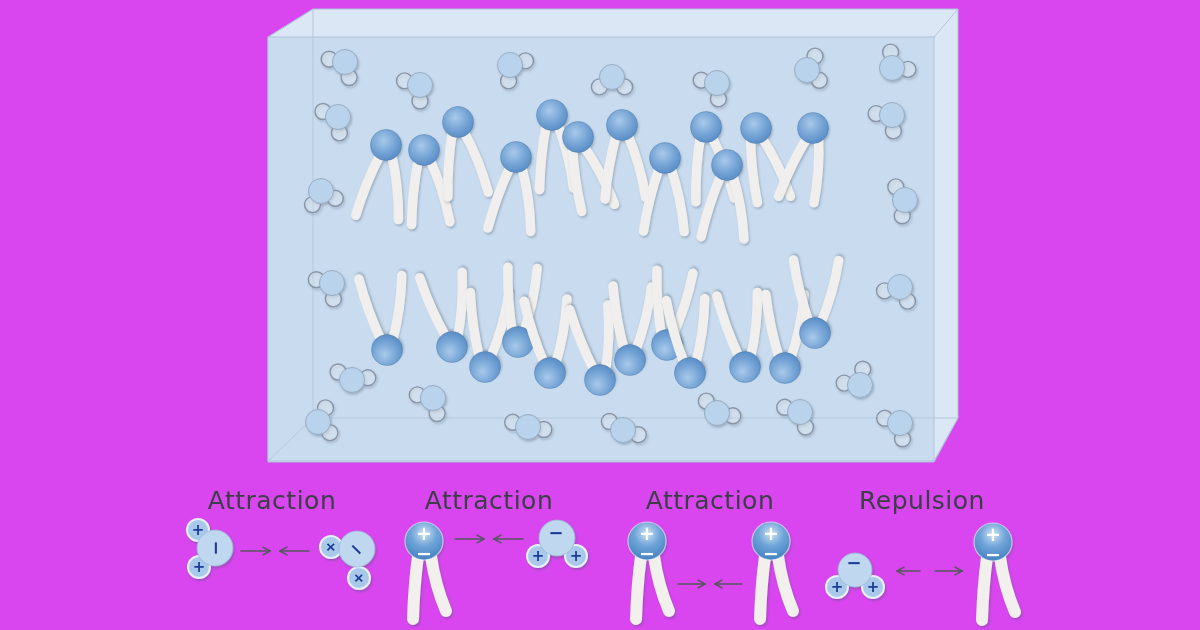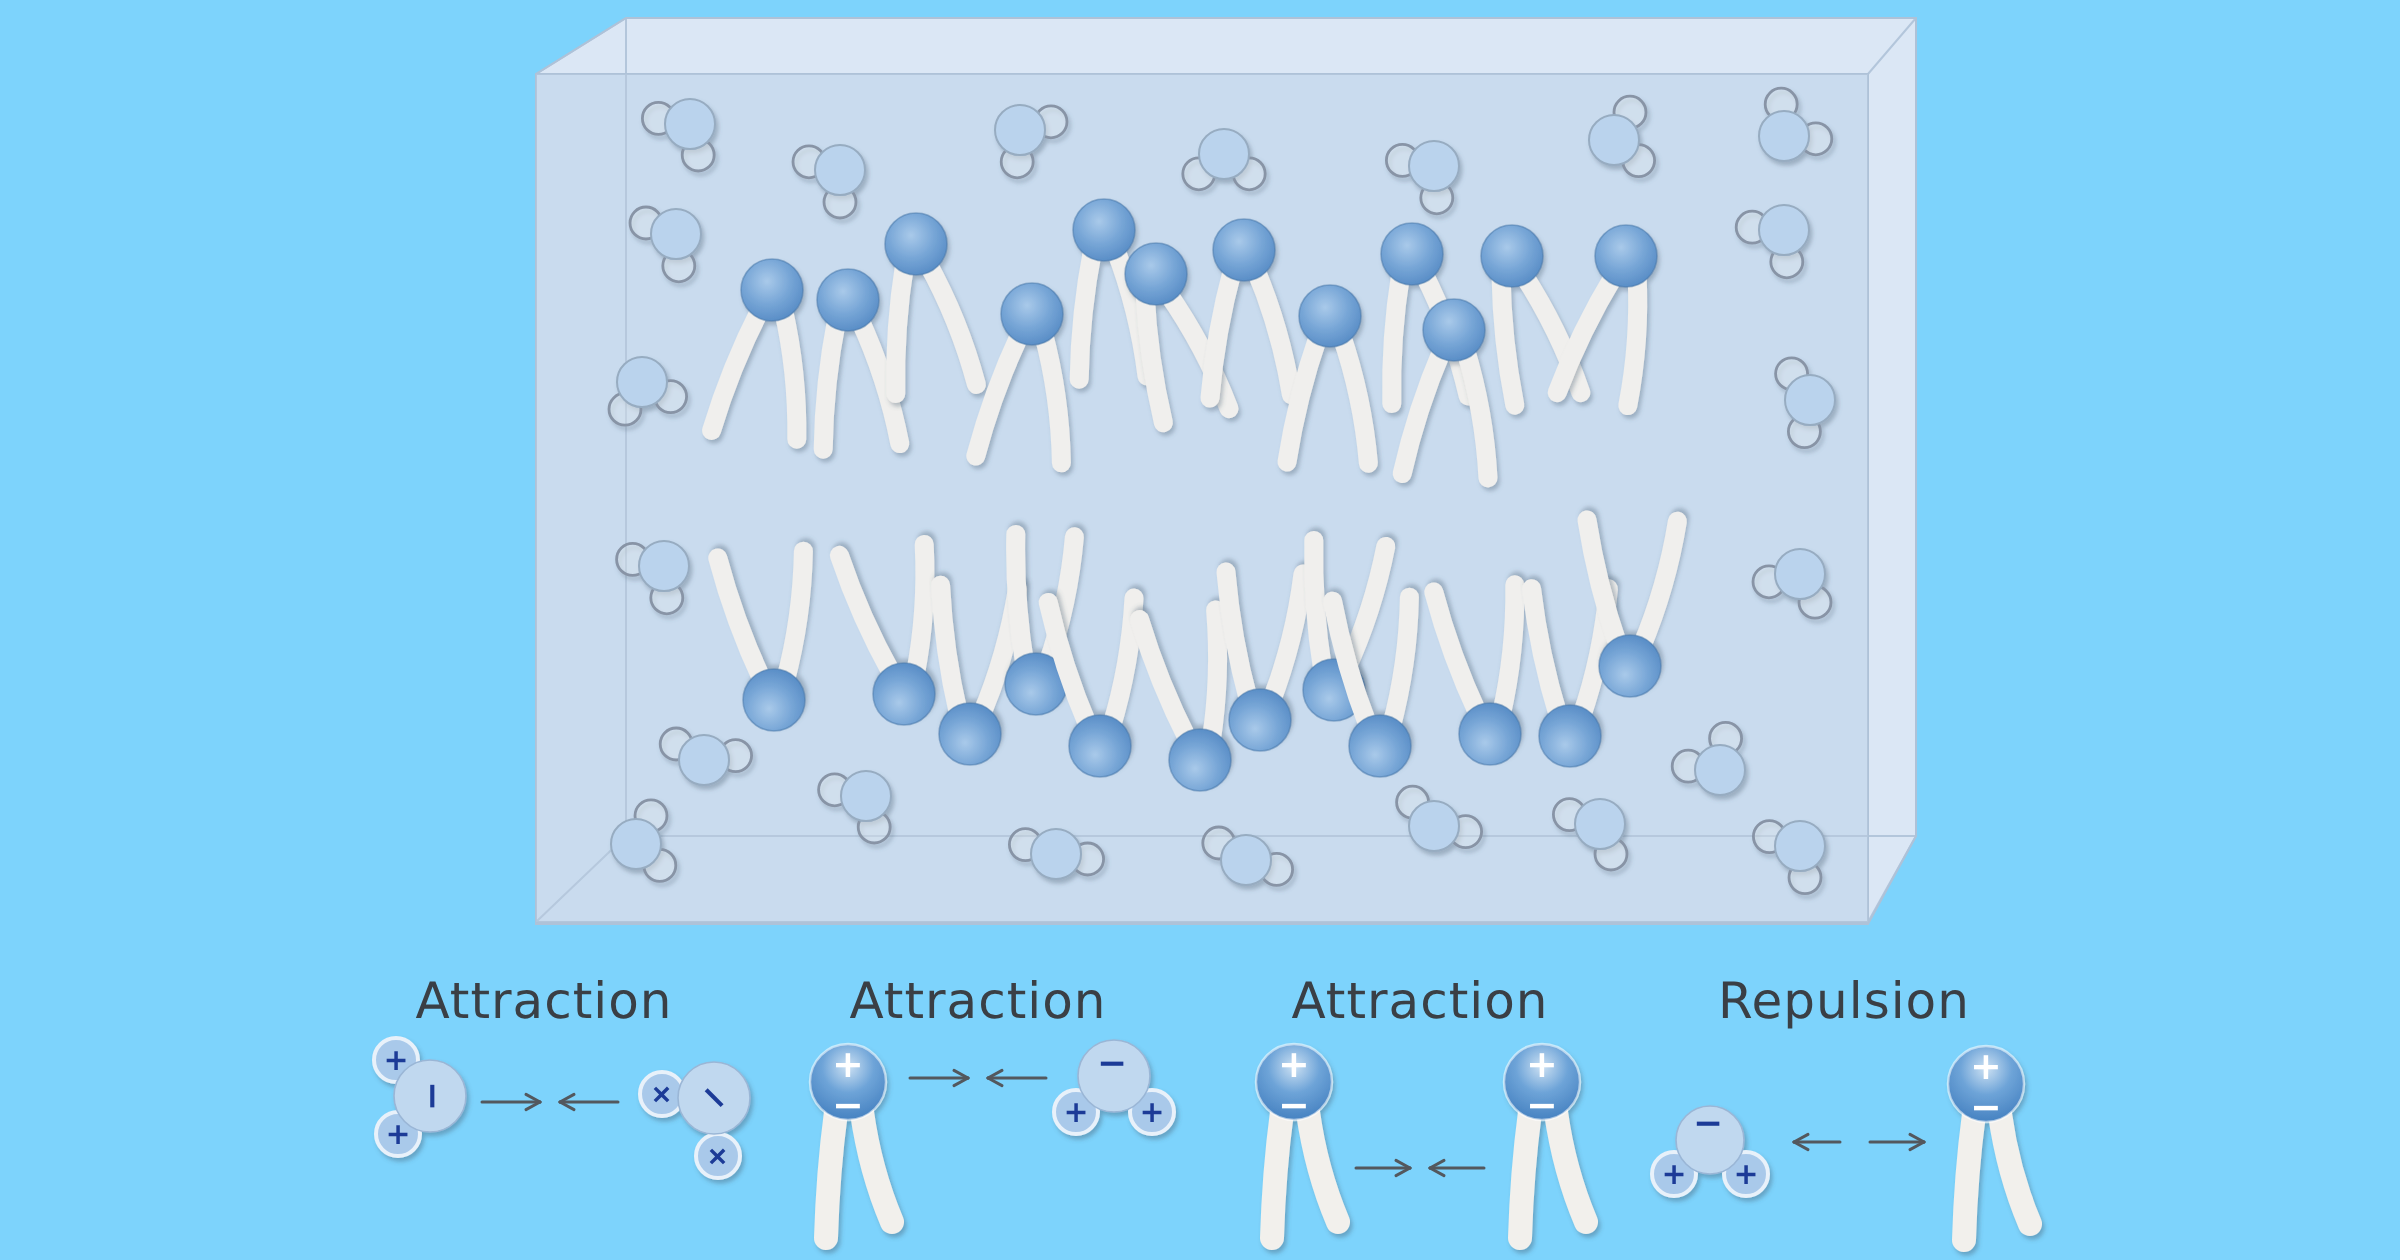--- a/index.html
+++ b/index.html
@@ -1,16 +1,16 @@
 <!DOCTYPE html>
 <html><head>
 <meta charset="utf-8">
 <style>
   html,body{margin:0;padding:0;background:#000;}
-  .stage{position:relative;width:1200px;height:630px;background:#7dd3fc;overflow:hidden;}
+  .stage{position:relative;width:1200px;height:630px;background:#d946ef;overflow:hidden;}
   svg{display:block;}
   .legend-label{font-family:"DejaVu Sans","Liberation Sans",sans-serif;font-size:25px;fill:#3a3f45;letter-spacing:0.5px;}
 </style>
 </head>
 <body>
 
 <div class="stage">
   <svg id="scene" width="1200" height="630" viewBox="0 0 1200 630">
     <defs>
       <radialGradient id="headG" cx="0.42" cy="0.36" r="0.75">

